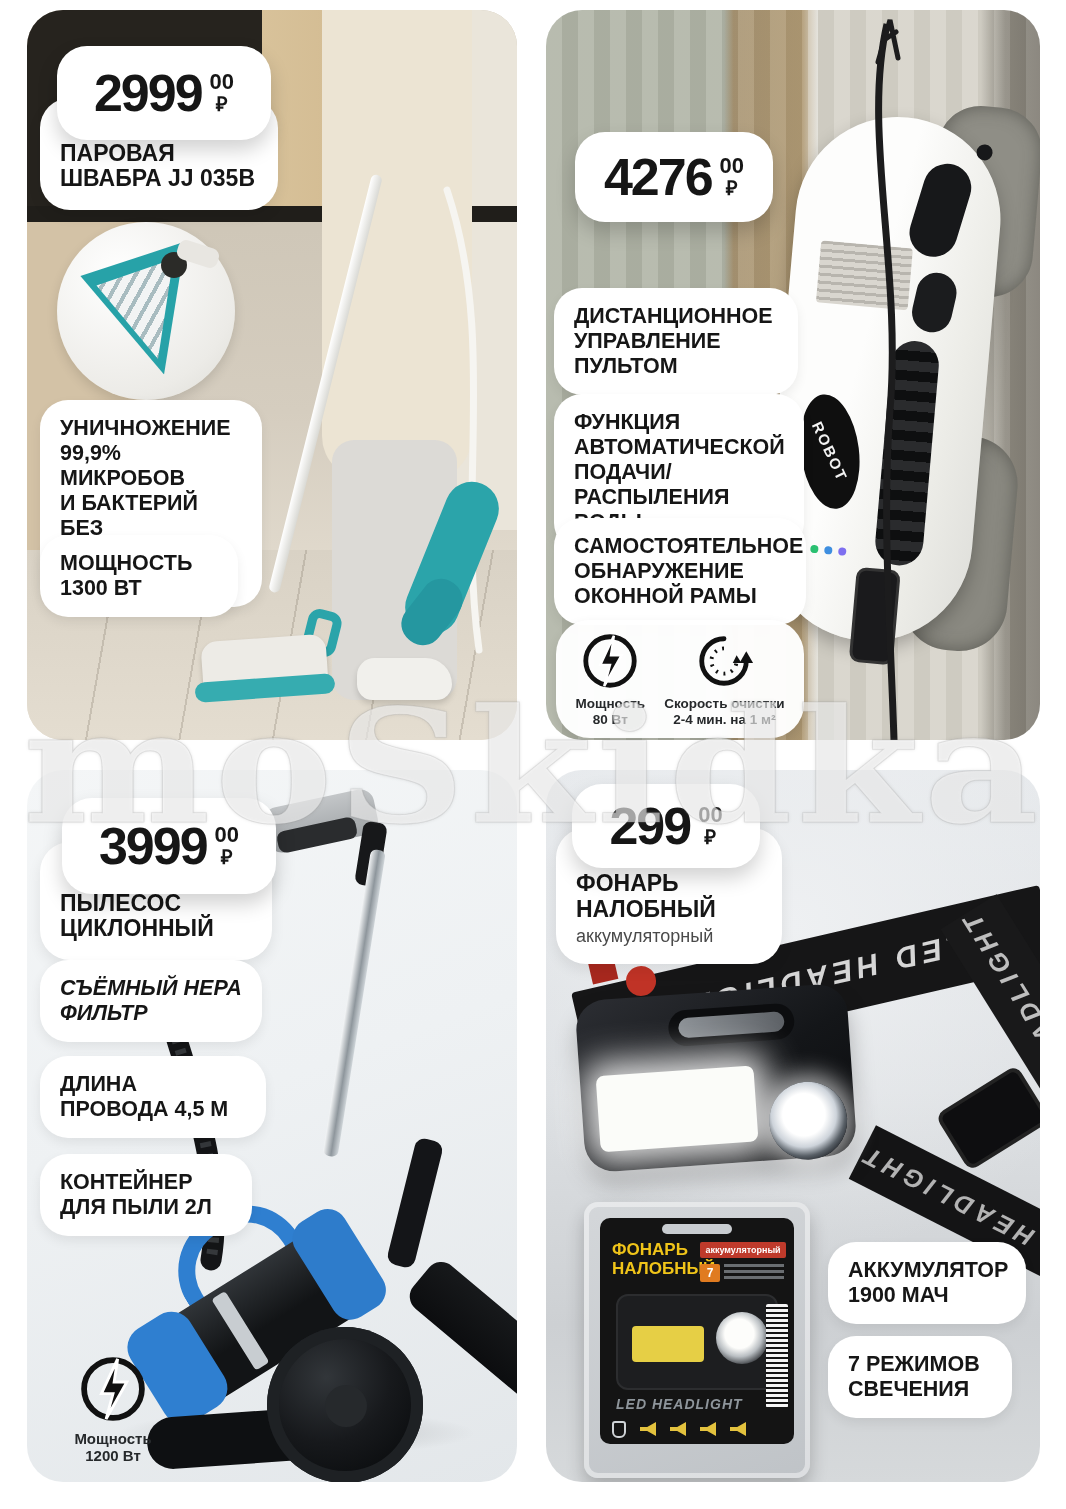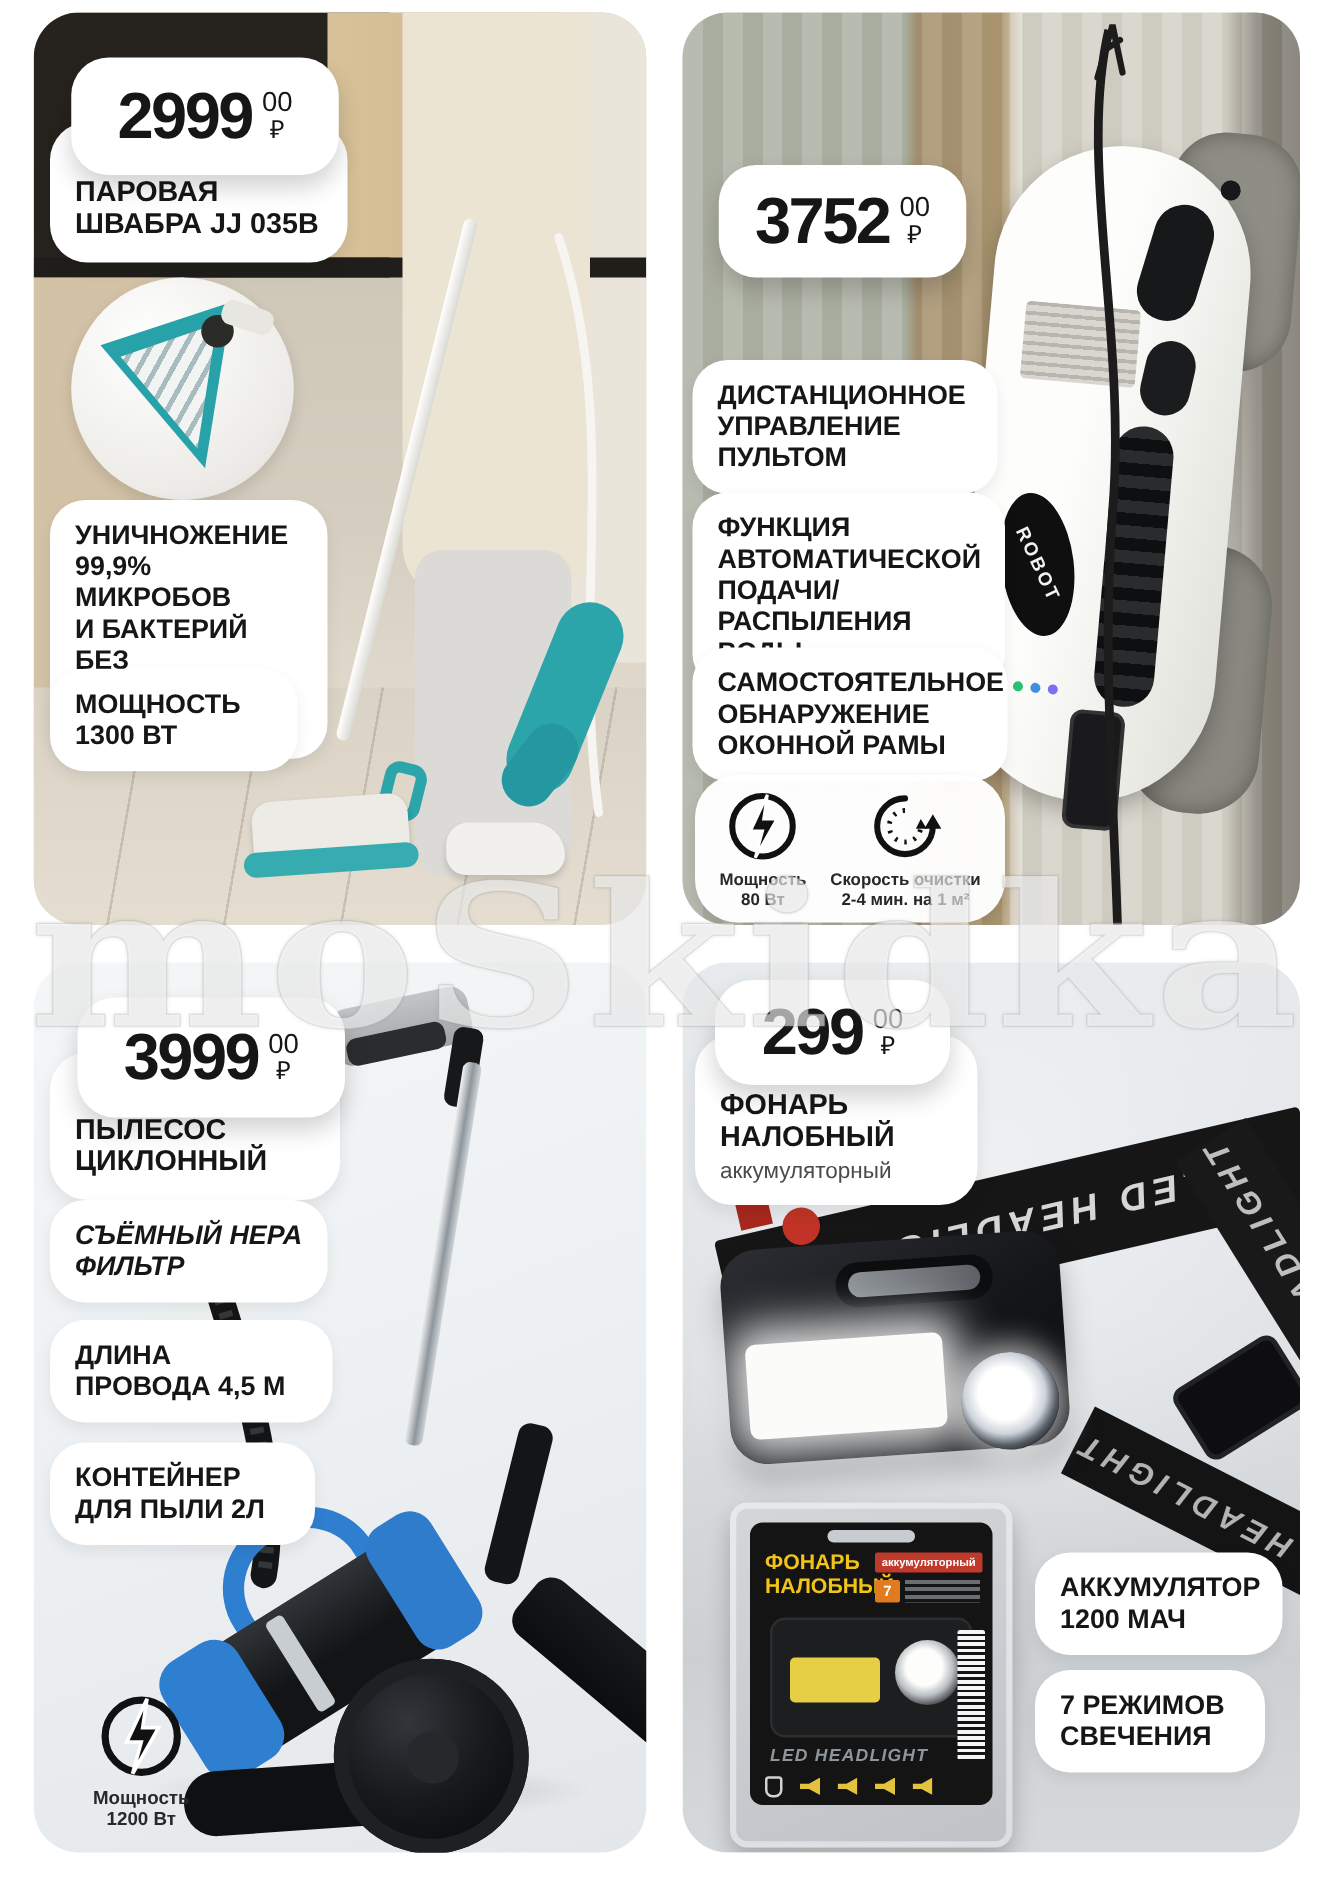--- a/index.html
+++ b/index.html
@@ -8,21 +8,21 @@
 
   .card { position:absolute; border-radius:36px; overflow:hidden; }
   .abs { position:absolute; }
   .preline { white-space:pre-line; }
 
   
   .bubble { position:absolute; background:#ffffff; color:#161616; }
   .price-bubble { border-radius:30px; display:flex; align-items:center; justify-content:center; gap:8px;
                   box-shadow:0 10px 20px rgba(0,0,0,0.18); z-index:6; }
   .price-rub { font-size:52px; font-weight:900; letter-spacing:-2px; }
-  .price-minor { display:flex; flex-direction:column; align-items:center; line-height:0.95; font-weight:400; }
+  .price-minor { display:flex; flex-direction:column; align-items:center; line-height:0.95; font-weight:700; }
   .price-kop { font-size:22px; }
   .price-cur { font-size:20px; margin-top:2px; }
   .name-bubble { border-radius:30px; display:flex; flex-direction:column; justify-content:flex-end;
                  padding:14px 20px 18px; font-weight:800; font-size:23px; line-height:1.12; z-index:5;
                  box-shadow:0 6px 14px rgba(0,0,0,0.08); }
   .name-sub { font-weight:400; font-size:18px; color:#4a4a4a; margin-top:3px; }
   .pill { border-radius:28px; padding:16px 20px; font-weight:800; font-size:21.5px; line-height:1.16; z-index:5;
           box-shadow:0 5px 12px rgba(0,0,0,0.07); }
 
   
@@ -254,21 +254,21 @@
       <div class="abs tr-led" style="left:72px; background:#7e6ff0;"></div>
       <div class="abs tr-connector"></div>
     </div>
 
     <svg class="abs" width="494" height="730" viewBox="0 0 494 730">
       <path d="M341 14 C 316 120, 356 260, 344 400 C 336 505, 344 610, 348 730" stroke="#1c1c1d" stroke-width="7" fill="none"></path>
       <path d="M332 52 L344 10 L352 48 M338 30 L350 22" stroke="#1c1c1d" stroke-width="5" fill="none" stroke-linecap="round"></path>
     </svg>
 
     <div class="bubble price-bubble" style="left:29px; top:122px; width:198px; height:90px;">
-      <span class="price-rub">3752</span>
+      <span class="price-rub">4276</span>
       <span class="price-minor">
         <span class="price-kop">00</span>
         <span class="price-cur">₽</span>
       </span>
     </div>
     <div class="bubble pill preline" style="left:8px; top:278px; width:244px;">ДИСТАНЦИОННОЕ
 УПРАВЛЕНИЕ
 ПУЛЬТОМ</div>
     <div class="bubble pill preline" style="left:8px; top:384px; width:250px;">ФУНКЦИЯ
 АВТОМАТИЧЕСКОЙ
@@ -400,19 +400,19 @@
       <span class="name-sub">аккумуляторный</span>
     </div>
     <div class="bubble price-bubble" style="left:26px; top:14px; width:188px; height:84px;">
       <span class="price-rub">299</span>
       <span class="price-minor">
         <span class="price-kop">00</span>
         <span class="price-cur">₽</span>
       </span>
     </div>
     <div class="bubble pill preline" style="left:282px; top:472px; width:198px;">АККУМУЛЯТОР
-1200 МАЧ</div>
+1900 МАЧ</div>
     <div class="bubble pill preline" style="left:282px; top:566px; width:184px;">7 РЕЖИМОВ
 СВЕЧЕНИЯ</div>
   </div>
 
   <div class="watermark">moSkidka</div>
 </div>
 
 </body></html>

